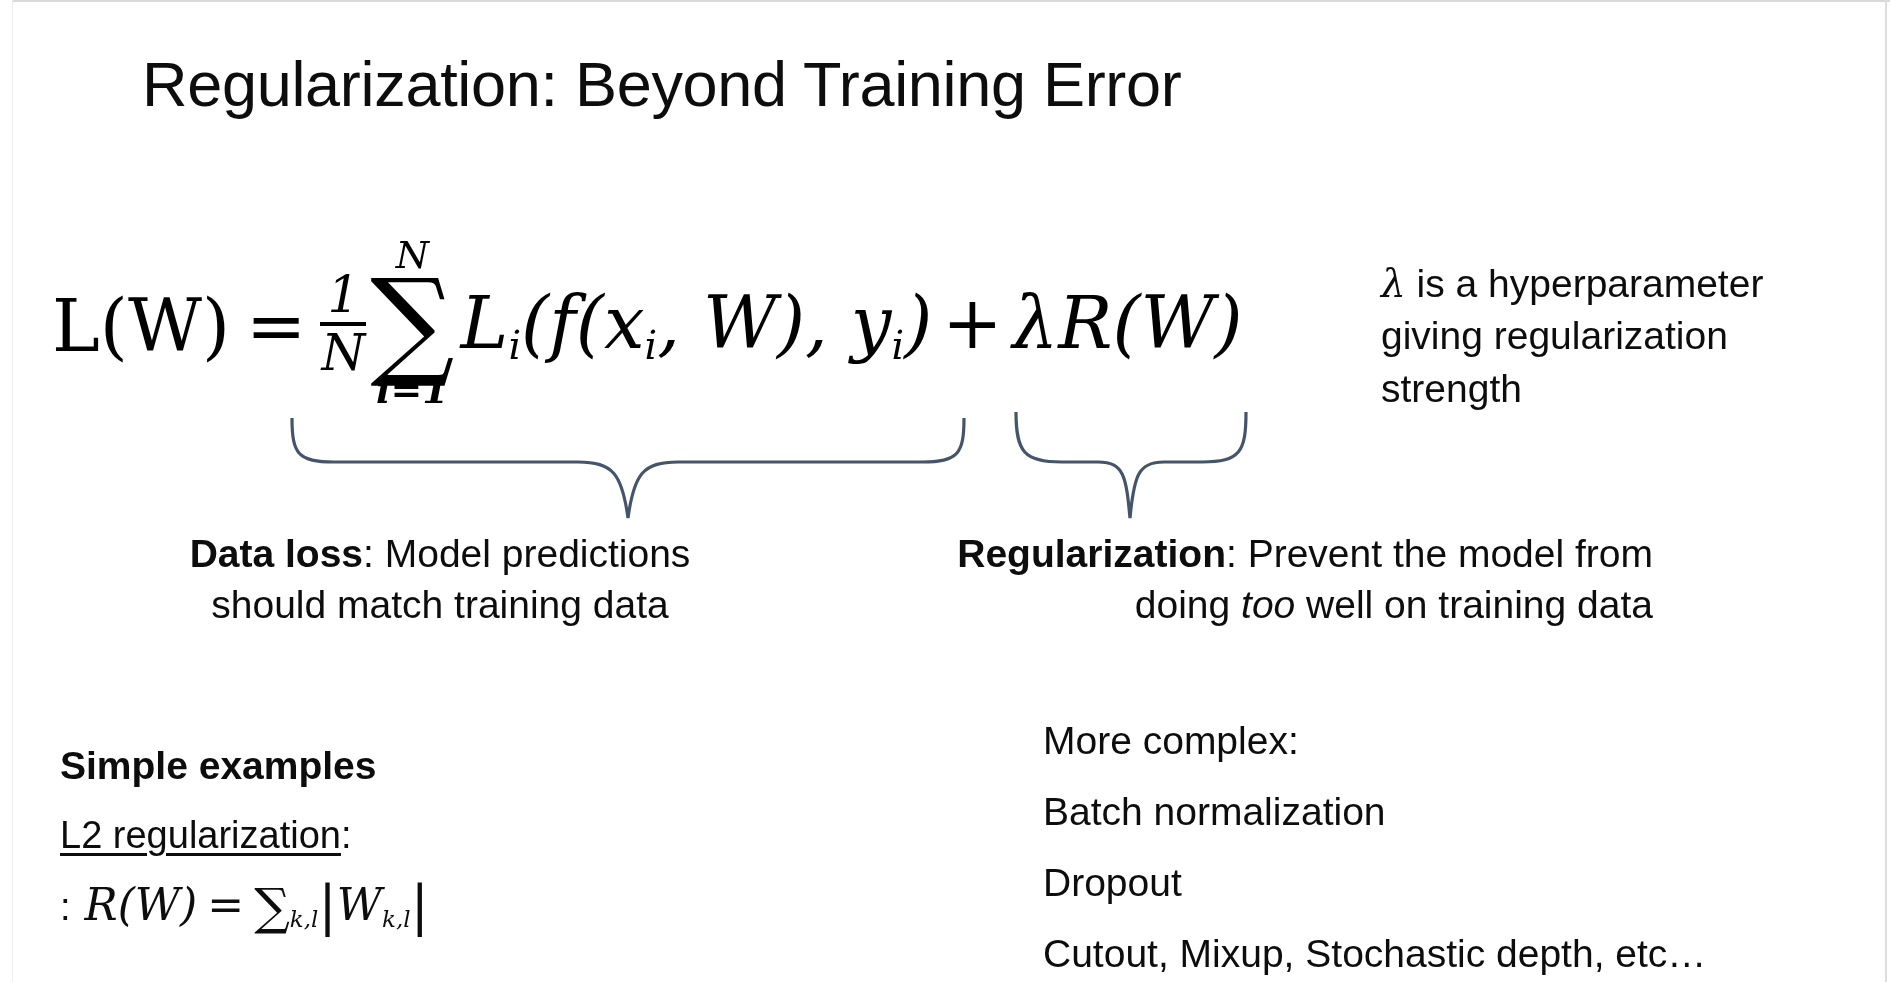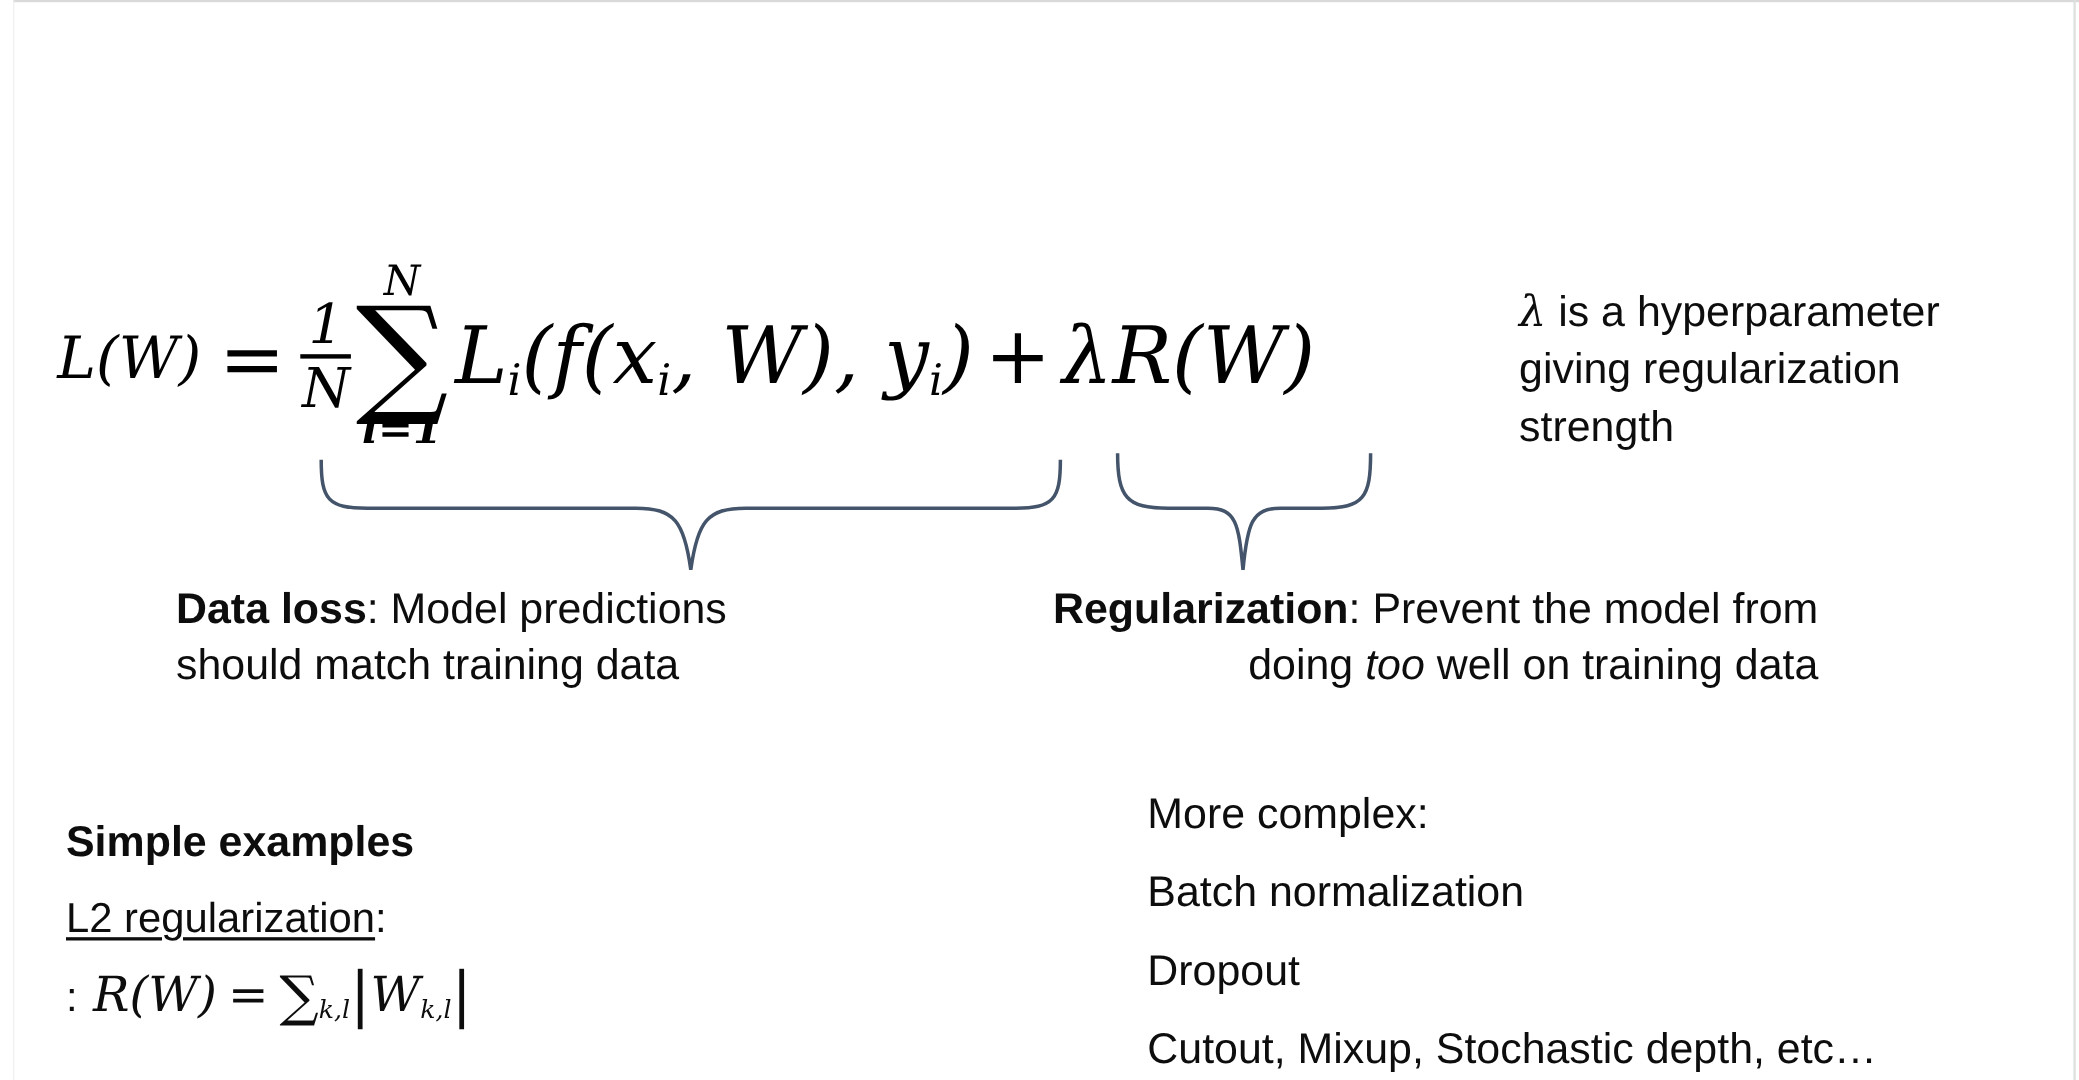--- a/index.html
+++ b/index.html
@@ -70,22 +70,21 @@
   .eqrow {
     position: absolute;
     left: 0;
     top: 62px;
     display: flex;
     align-items: center;
     font-size: 72px;
   }
   .eq-lhs {
     font-family: "DejaVu Serif", serif;
-    font-style: italic;
-    font-size: 53px;
+    font-size: 72px;
     line-height: 1;
   }
   .eq-eq {
     font-family: "DejaVu Serif", serif;
     font-style: normal;
     font-size: 72px;
     padding: 0 14px 0 16px;
     line-height: 1;
   }
   
@@ -175,21 +174,21 @@
   }
   #brace-data { left: 288px; top: 418px; }
   #brace-reg  { left: 1012px; top: 412px; }
 
   
   #caption-data {
     position: absolute;
     left: 160px;
     top: 528px;
     width: 560px;
-    text-align: left;
+    text-align: center;
     font-size: 39px;
     line-height: 1.32;
     color: #0d0d0d;
   }
   #caption-reg {
     position: absolute;
     left: 953px;
     top: 528px;
     width: 700px;
     text-align: right;
@@ -279,20 +278,21 @@
 </style>
 </head>
 <body>
 
 <div id="slide">
 
   <div id="frame-top"></div>
   <div id="frame-left"></div>
   <div id="frame-right"></div>
 
+  <div id="slide-title">Regularization: Beyond Training Error</div>
 
   <div id="main-equation">
     <div class="eqrow">
       <span class="eq-lhs">L(W)</span>
       <span class="eq-eq">=</span>
       <span class="frac">
         <span class="num">1</span>
         <span class="bar"></span>
         <span class="den">N</span>
       </span>

